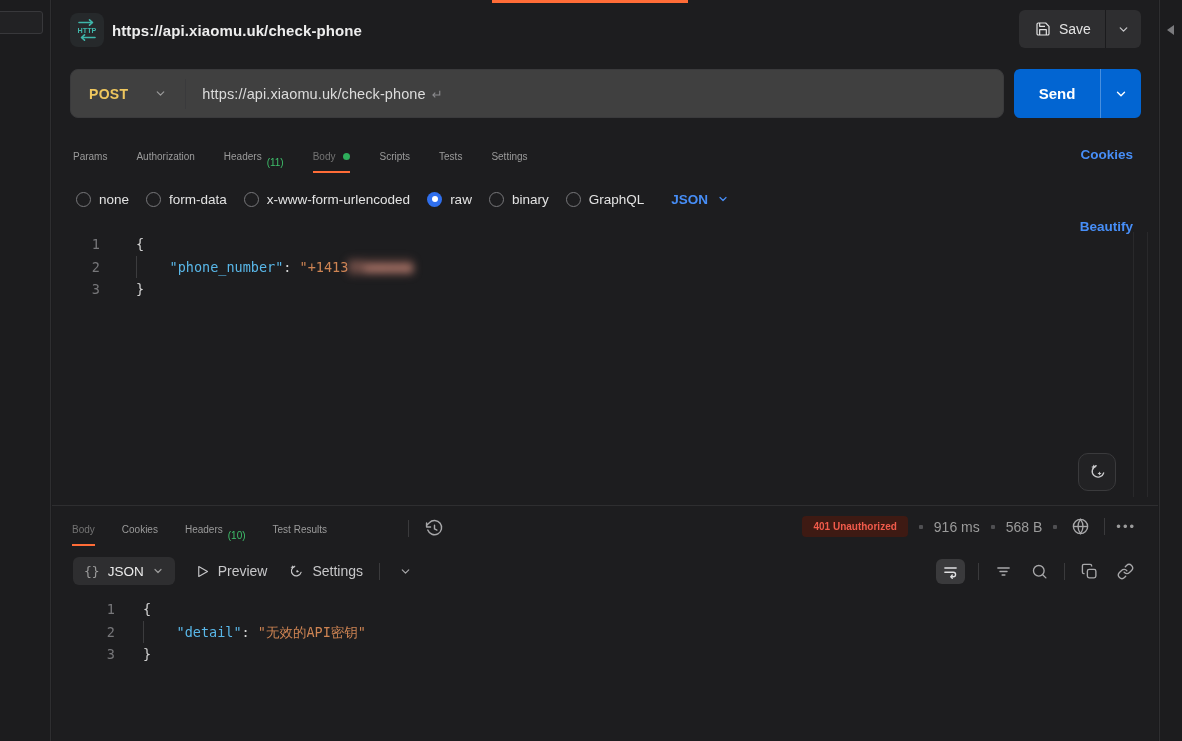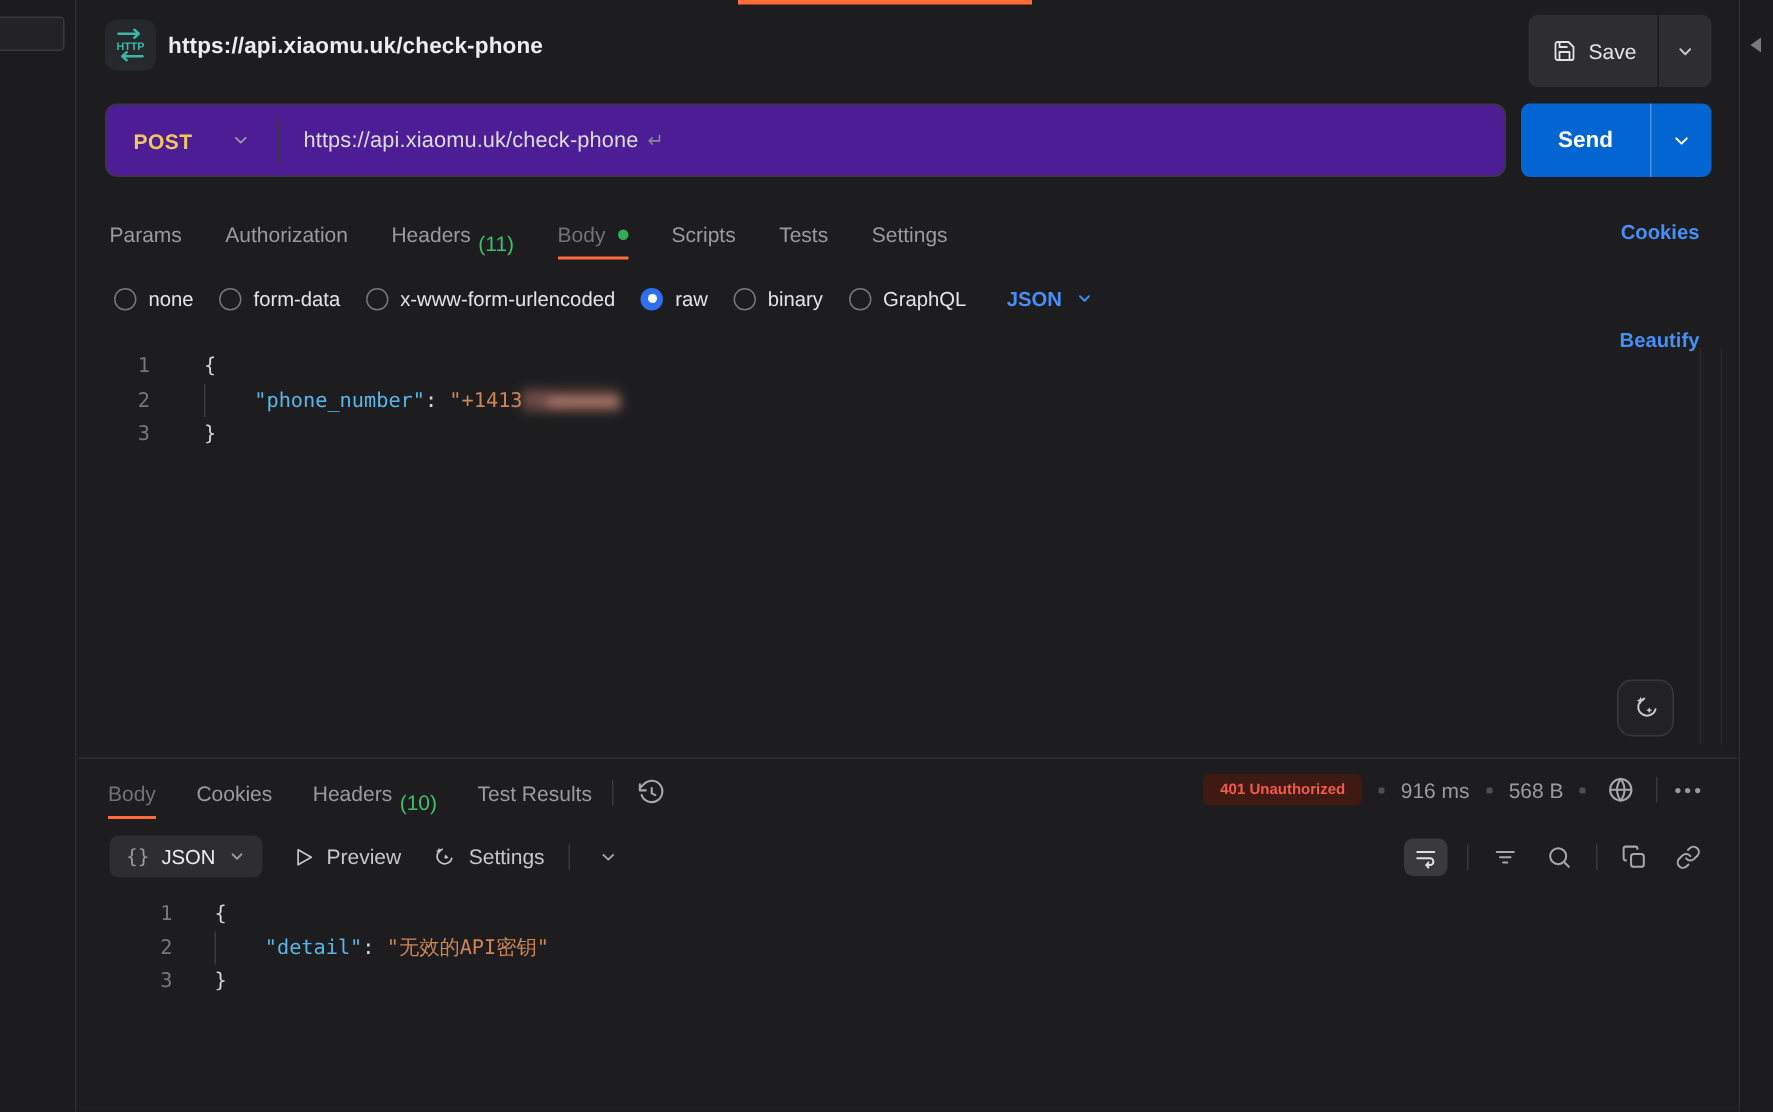--- a/index.html
+++ b/index.html
@@ -22,43 +22,43 @@
 
   #main { position:absolute; left:52px; top:0; width:1106px; height:741px; background:#1D1D1F; }
 
   
   #tab-indicator { position:absolute; left:492px; top:0; width:196px; height:3px; background:#FF6C37; z-index:9; }
 
   
   .http-badge { position:absolute; left:18px; top:13px; width:34px; height:34px; background:#26292B; border-radius:8px;
     display:flex; align-items:center; justify-content:center; }
   .page-title { position:absolute; left:60px; top:22px; font-size:15px; font-weight:bold; color:#EDEDED; letter-spacing:.1px; }
-  .save-btn { position:absolute; left:967px; top:10px; width:122px; height:48px; background:#2E2E30; border-radius:6px;
+  .save-btn { position:absolute; left:967px; top:10px; width:122px; height:38px; background:#2E2E30; border-radius:6px;
     display:flex; align-items:center; }
   .save-main { display:flex; align-items:center; gap:8px; padding:0 14px 0 16px; height:100%; color:#E3E3E3; font-size:14px; cursor:pointer; }
   .save-sep { width:1px; height:100%; background:#1B1B1D; }
   .save-caret { flex:1; display:flex; align-items:center; justify-content:center; height:100%; cursor:pointer; }
 
   
   .req-box { position:absolute; left:18px; top:69px; width:934px; height:49px; border:1px solid #3A3A3C; border-radius:8px;
-    background:#4c1d95; display:flex; align-items:center; }
+    background:#404040; display:flex; align-items:center; }
   .method { display:flex; align-items:center; gap:26px; padding:0 18px 0 18px; height:100%; cursor:pointer; }
   .method-label { color:#EFC75E; font-weight:bold; font-size:14px; letter-spacing:.3px; }
   .req-sep { width:1px; height:30px; background:#3A3A3C; }
   .req-url { padding-left:16px; font-size:14.5px; color:#DCDCDC; letter-spacing:.1px; }
   .enter-hint { color:#8A8A8D; font-size:13px; margin-left:6px; }
   .send-btn { position:absolute; left:962px; top:69px; width:127px; height:49px; background:#0265D2; border-radius:6px;
     display:flex; align-items:center; color:#fff; }
   .send-main { flex:0 0 86px; display:flex; align-items:center; justify-content:center; font-size:15px; font-weight:bold; height:100%; cursor:pointer; }
   .send-sep { width:1px; height:100%; background:rgba(255,255,255,.28); }
   .send-caret { flex:1; display:flex; align-items:center; justify-content:center; height:100%; cursor:pointer; }
 
   
   .req-tabs { position:absolute; left:21px; top:139px; display:flex; gap:29px; height:34px; align-items:center; }
-  .tab { position:relative; color:#9B9B9B; font-size:14px; height:100%; display:flex; align-items:center; cursor:pointer; white-space:nowrap;justify-content:center; }
+  .tab { position:relative; color:#9B9B9B; font-size:10px; height:100%; display:flex; align-items:center; cursor:pointer; white-space:nowrap;justify-content:center; }
   .tab .count { color:#3FBF6B; margin-left:5px;margin-top:12px; }
   .tab.active { color:#737373; }
   .tab.active::after { content:""; position:absolute; left:0; right:0; bottom:0; height:2px; background:#FF6C37; }
   .greendot { width:7px; height:7px; border-radius:50%; background:#2EAD5B; margin-left:8px; }
   .cookies-link { position:absolute; right:25px; top:147px; color:#478EF7; font-size:13.5px; font-weight:bold; cursor:pointer; }
 
   
   .radio-row { position:absolute; left:24px; top:185px; height:28px; display:flex; gap:17px; }
   .radio-opt { display:flex; align-items:center; gap:8px; cursor:pointer; }
   .radio-circle { width:15px; height:15px; border-radius:50%; border:1.5px solid #77777A; background:transparent; }

